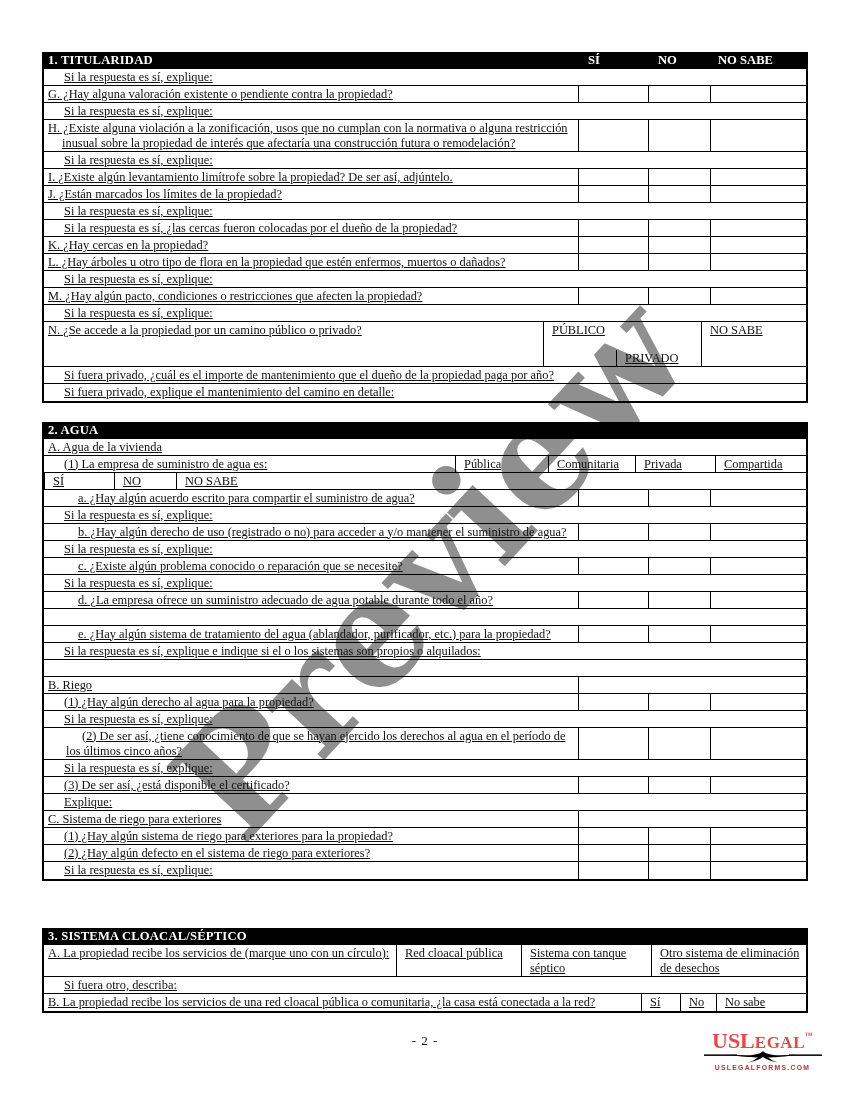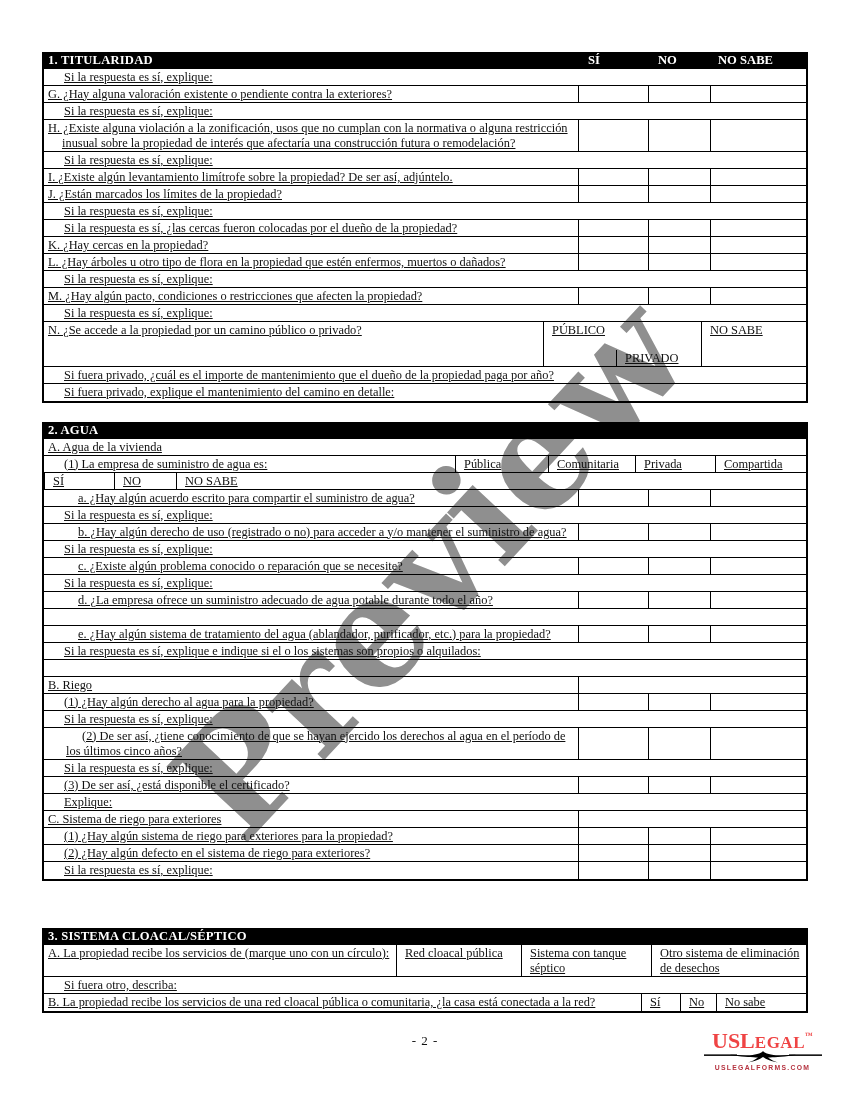--- a/index.html
+++ b/index.html
@@ -56,21 +56,21 @@
       <span class="ttl">1. TITULARIDAD</span>
       <span class="hs hs0">SÍ</span>
       <span class="hs hs1">NO</span>
       <span class="hs hs2">NO SABE</span>
     </div>
     <div class="tbl" style="top:69px">
         <div class="row">
           <div class="q lvl1">Si la respuesta es sí, explique:</div>
         </div>
         <div class="row">
-          <div class="q">G. ¿Hay alguna valoración existente o pendiente contra la exteriores?</div>
+          <div class="q">G. ¿Hay alguna valoración existente o pendiente contra la propiedad?</div>
           <div class="cell" style="width: 70px;"></div>
           <div class="cell" style="width: 62px;"></div>
           <div class="cell" style="width: 96px;"></div>
         </div>
         <div class="row">
           <div class="q lvl1">Si la respuesta es sí, explique:</div>
         </div>
         <div class="row">
           <div class="q hang">H. ¿Existe alguna violación a la zonificación, usos que no cumplan con la normativa o alguna restricción inusual sobre la propiedad de interés que afectaría una construcción futura o remodelación?</div>
           <div class="cell" style="width: 70px;"></div>

